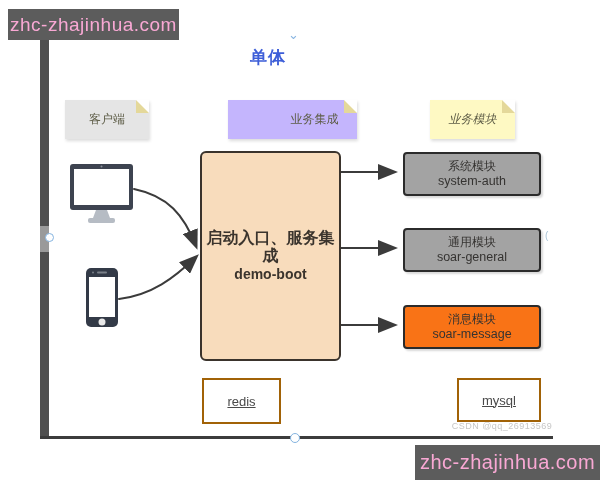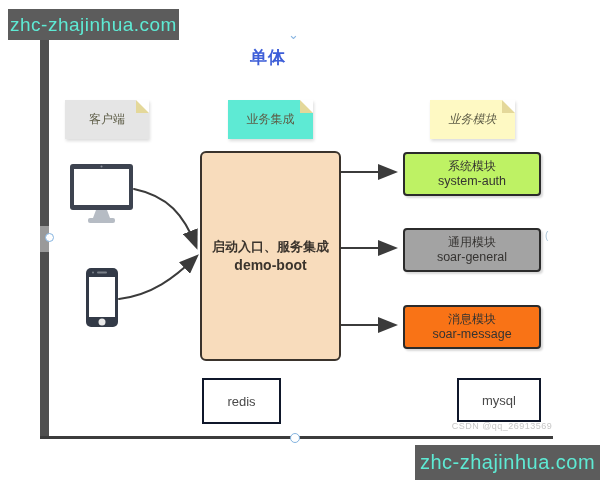--- a/index.html
+++ b/index.html
@@ -1,20 +1,20 @@
 <!DOCTYPE html>
 <html><head>
 <meta charset="utf-8">
 <style>
   html,body{margin:0;padding:0;background:#fff;}
   #stage{position:relative;width:600px;height:480px;background:#ffffff;overflow:hidden;
          font-family:"Liberation Sans",sans-serif;}
 
   
-  .wm{position:absolute;background:#5c5c5c;color:#5eead4;display:flex;align-items:center;
+  .wm{position:absolute;background:#5c5c5c;color:#f9a8d4;display:flex;align-items:center;
       justify-content:center;font-size:20px;letter-spacing:0.5px;}
   #wm-top{left:8px;top:9px;width:171px;height:31px;font-size:19px;}
   #wm-bottom{left:415px;top:445px;width:185px;height:35px;}
 
   
   #left-bar{position:absolute;left:40px;top:40px;width:9px;height:398px;background:#4f4f4f;}
   #left-thumb{position:absolute;left:40px;top:226px;width:9px;height:26px;background:#9a9a9a;}
   .handle-dot{position:absolute;border:1px solid #85b4e0;background:#ffffff;border-radius:50%;}
   #left-handle{left:45px;top:233px;width:7px;height:7px;}
   #bottom-line{position:absolute;left:40px;top:436px;width:513px;height:3px;background:#3c3c3c;}
@@ -37,37 +37,37 @@
           border-color:#ffffff #ffffff #e4d89a #e4d89a;}
   #sticky-1{left:65px;top:100px;width:84px;}
   #sticky-2{left:228px;top:100px;}
   #sticky-3{left:430px;top:100px;}
 
   
   #center-box{position:absolute;left:200px;top:151px;width:137px;height:206px;
           border:2px solid #3a332c;border-radius:6px;background:#f8dcbc;
           display:flex;flex-direction:column;align-items:center;justify-content:center;
           color:#3b342d;font-weight:bold;text-align:center;}
-  #center-box .l1{font-size:13px;line-height:18px;}
+  #center-box .l1{font-size:16px;line-height:18px;}
   #center-box .l2{font-size:14px;line-height:18px;}
 
   
   .module{position:absolute;left:403px;width:134px;height:40px;
           border:2px solid #2b2b2b;border-radius:4px;
           box-shadow:2px 2px 2px rgba(0,0,0,0.15);
           display:flex;flex-direction:column;align-items:center;justify-content:center;
           color:#353331;text-align:center;}
   .module .mname{font-size:12px;line-height:15px;}
   .module .mcode{font-size:12.5px;line-height:15px;}
   #module-1{top:152px;} #module-2{top:228px;} #module-3{top:305px;}
 
   
-  .store{position:absolute;background:#ffffff;border:2px solid #0f172a;
+  .store{position:absolute;background:#ffffff;border:2px solid #a16207;
          display:flex;align-items:center;justify-content:center;
-         font-size:13px;color:#4a4a4a;}
+         font-size:13px;color:#4a4a4a;text-decoration:underline;}
   #store-redis{left:202px;top:378px;width:75px;height:42px;}
   #store-mysql{left:457px;top:378px;width:80px;height:40px;}
 
   
   #csdn{position:absolute;left:443px;top:421px;width:118px;text-align:center;
         font-size:9px;color:#c6c6c6;letter-spacing:0.5px;}
 
   
   #overlay{position:absolute;left:0;top:0;width:600px;height:480px;pointer-events:none;}
 </style>
@@ -112,33 +112,33 @@
   <div id="bottom-line"></div>
   <div id="bottom-handle" class="handle-dot"></div>
   <div id="top-chevron" class="chev">⌄</div>
   <div id="right-chevron" class="chev">(</div>
 
   <div id="title" style="color: rgb(61, 94, 216);">单体</div>
 
   <div id="sticky-1" class="sticky" style="background: #e5e5e5;">
     <span>客户端</span>
   </div>
-  <div id="sticky-2" class="sticky" style="background: #5eead4;">
+  <div id="sticky-2" class="sticky" style="background: #c4b5fd; padding-left: 44px;">
     <span>业务集成</span>
   </div>
   <div id="sticky-3" class="sticky" style="background: #fef9c3; font-style: italic;">
     <span>业务模块</span>
   </div>
 
   <div id="center-box" style="background: rgb(248, 220, 188);">
     <div class="l1">启动入口、服务集成</div>
     <div class="l2">demo-boot</div>
   </div>
 
-  <div id="module-1" class="module" style="background: #bef264;">
+  <div id="module-1" class="module" style="background: #a3a3a3;">
     <div class="mname">系统模块</div>
     <div class="mcode">system-auth</div>
   </div>
   <div id="module-2" class="module" style="background: #a3a3a3;">
     <div class="mname">通用模块</div>
     <div class="mcode">soar-general</div>
   </div>
   <div id="module-3" class="module" style="background: #f97316;">
     <div class="mname">消息模块</div>
     <div class="mcode">soar-message</div>

